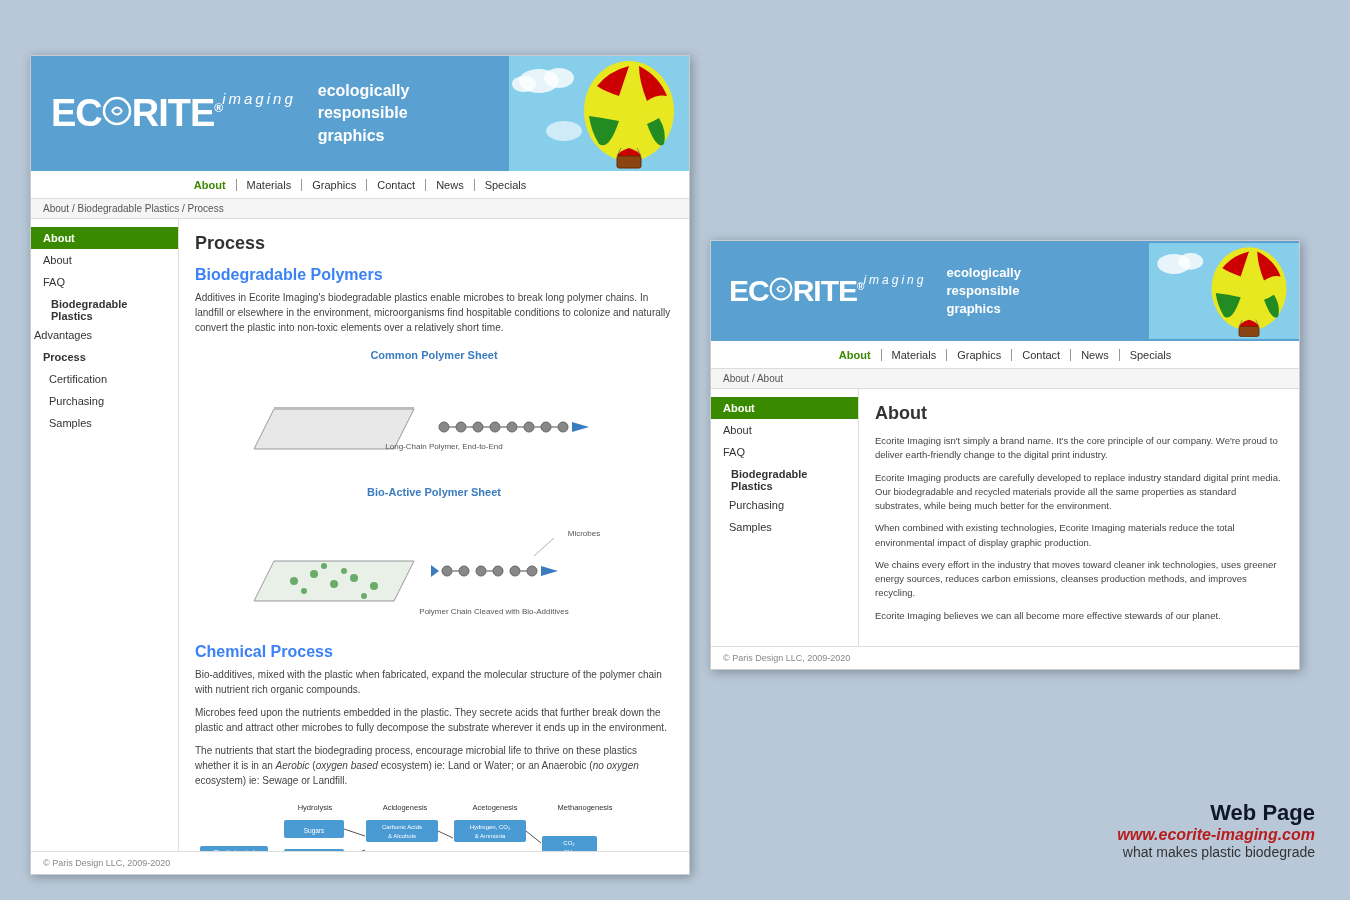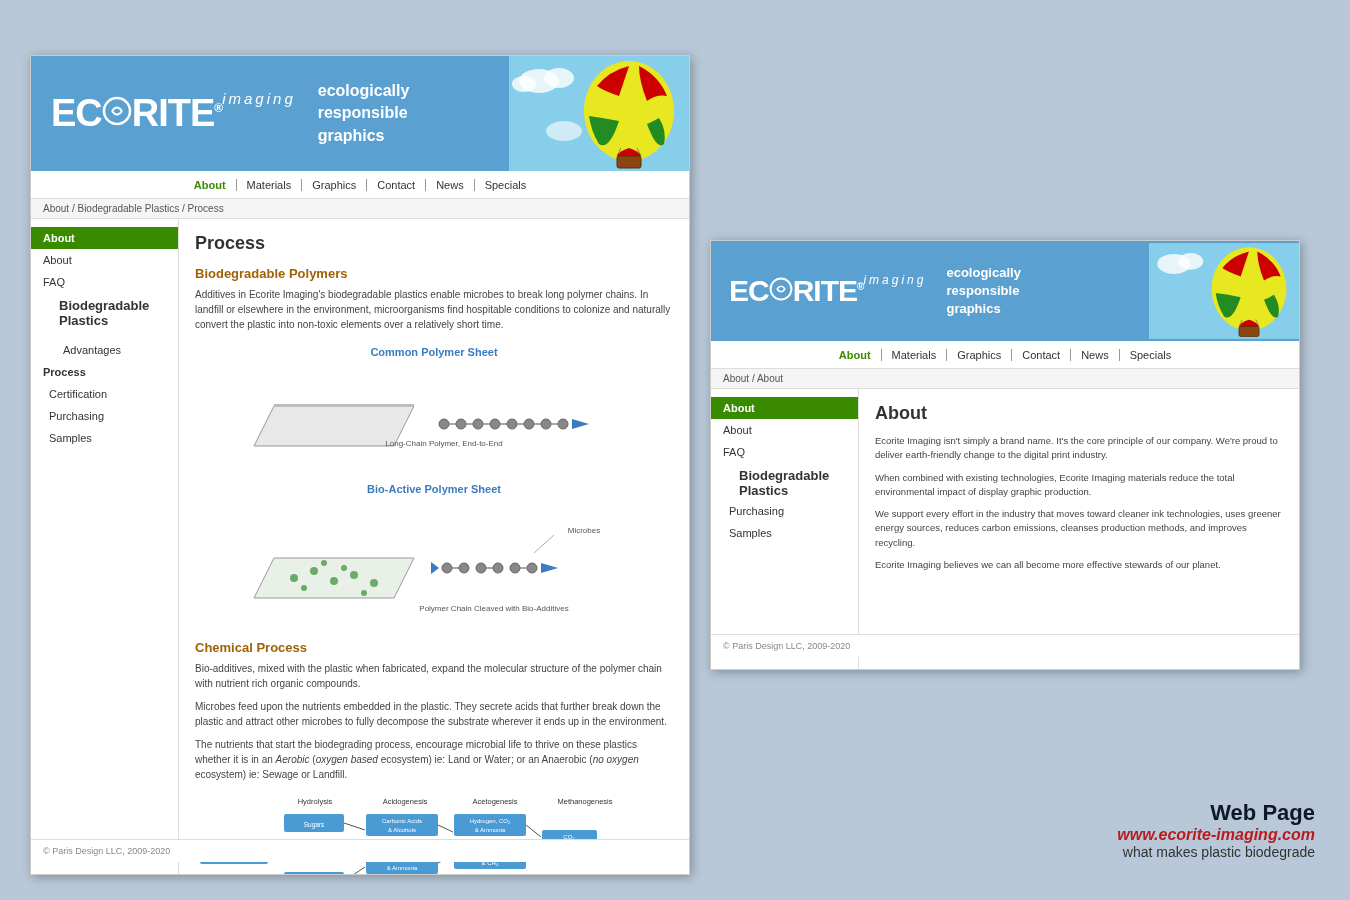--- a/index.html
+++ b/index.html
@@ -144,45 +144,45 @@
       cursor: pointer;
       text-decoration: none;
     }
     .sidebar-item.active {
       background: #3a8a00;
       color: #fff;
       font-weight: bold;
     }
     .sidebar-item.bold { font-weight: bold; }
     .sidebar-section {
-      font-size: 13px;
+      font-size: 11px;
       font-weight: bold;
       color: #333;
-      padding: 5px 28px 2px;
+      padding: 5px 20px 2px;
     }
 
     
     .main-content {
       flex: 1;
       padding: 14px 16px;
       overflow-y: auto;
       background: #fff;
     }
 
     .main-content h1 {
       font-size: 18px;
       font-weight: bold;
       color: #333;
       margin-bottom: 10px;
     }
 
     .main-content h2 {
-      font-size: 13px;
-      font-weight: bold;
-      color: #a16207;
+      font-size: 16px;
+      font-weight: bold;
+      color: #3b82f6;
       margin-bottom: 6px;
       margin-top: 12px;
     }
 
     .main-content p {
       font-size: 10px;
       color: #444;
       line-height: 1.5;
       margin-bottom: 8px;
     }
@@ -204,21 +204,21 @@
     }
 
     
     .site-footer {
       background: #fff;
       border-top: 1px solid #ddd;
       padding: 6px 12px;
       font-size: 9px;
       color: #888;
       position: absolute;
-      bottom: 12px;
+      bottom: 0;
       left: 0;
       right: 0;
     }
 
     
     .about-content p {
       font-size: 9.5px;
       color: #444;
       line-height: 1.5;
       margin-bottom: 8px;
@@ -311,21 +311,21 @@
     <span>About / Biodegradable Plastics / Process</span>
   </div>
 
   <div class="page-body">
 
     <div class="sidebar">
       <div class="sidebar-item active">About</div>
       <div class="sidebar-item">About</div>
       <div class="sidebar-item">FAQ</div>
       <div class="sidebar-section">Biodegradable Plastics</div>
-      <div class="sidebar-item" style="padding-left:32px;margin-top:9px;">Advantages</div>
+      <div class="sidebar-item" style="padding-left:3px;">Advantages</div>
       <div class="sidebar-item bold">Process</div>
       <div class="sidebar-item" style="padding-left:18px;">Certification</div>
       <div class="sidebar-item" style="padding-left:18px;">Purchasing</div>
       <div class="sidebar-item" style="padding-left:18px;">Samples</div>
     </div>
 
     <div class="main-content">
       <h1>Process</h1>
 
       <h2>Biodegradable Polymers</h2>
@@ -530,22 +530,23 @@
       <div class="sidebar-item">FAQ</div>
       <div class="sidebar-section">Biodegradable Plastics</div>
       <div class="sidebar-item" style="padding-left:18px;">Purchasing</div>
       <div class="sidebar-item" style="padding-left:18px;">Samples</div>
     </div>
 
     <div class="main-content about-content">
       <h1>About</h1>
 
       <p>Ecorite Imaging isn't simply a brand name. It's the core principle of our company. We're proud to deliver earth-friendly change to the digital print industry.</p>
+      <p>Ecorite Imaging products are carefully developed to replace industry standard digital print media. Our biodegradable and recycled materials provide all the same properties as standard substrates, while being much better for the environment.</p>
       <p>When combined with existing technologies, Ecorite Imaging materials reduce the total environmental impact of display graphic production.</p>
-      <p>We support every effort in the industry that moves toward cleaner ink technologies, uses greener energy sources, reduces carbon emissions, cleanses production methods, and improves recycling.</p>
+      <p>We chains every effort in the industry that moves toward cleaner ink technologies, uses greener energy sources, reduces carbon emissions, cleanses production methods, and improves recycling.</p>
       <p>Ecorite Imaging believes we can all become more effective stewards of our planet.</p>
     </div>
   </div>
 
   <div class="site-footer">
     <span>© Paris Design LLC, 2009-2020</span>
   </div>
 </div>
 
 <div class="bottom-label">

